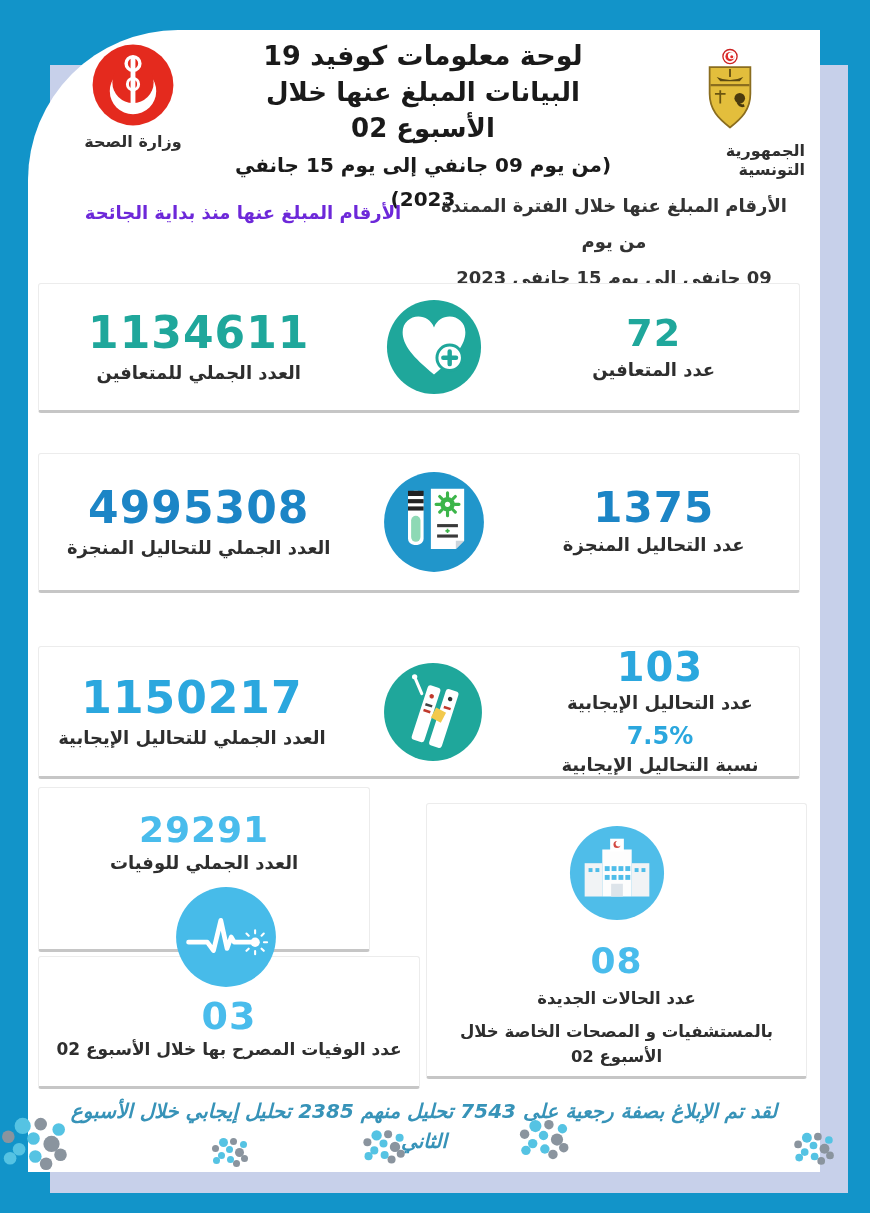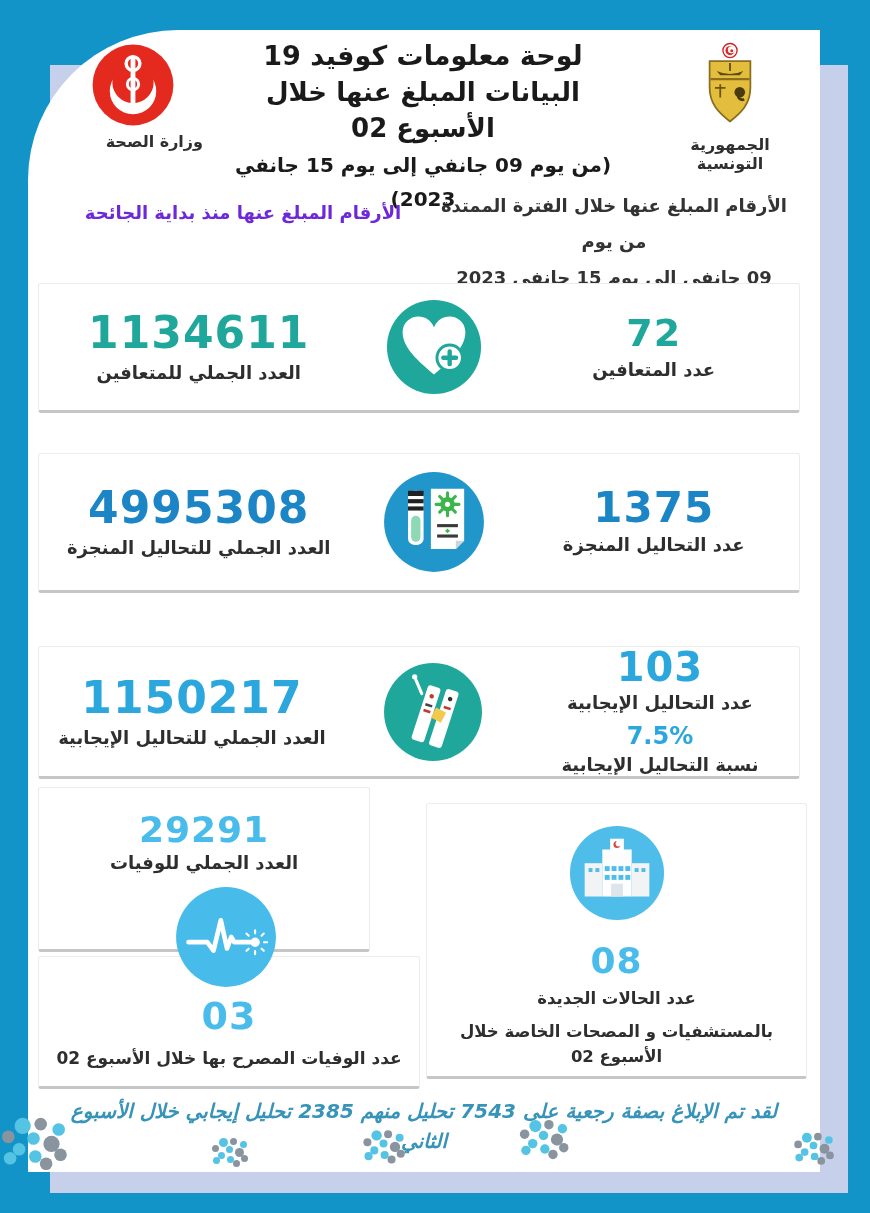--- a/index.html
+++ b/index.html
@@ -10,28 +10,28 @@
   }
   .lavender-frame{
     position:absolute;left:50px;top:65px;width:798px;height:1128px;
     background:#C7D0EA;
   }
   .sheet{
     position:absolute;left:28px;top:30px;width:792px;height:1142px;
     background:#ffffff;border-top-left-radius:150px;
   }
   
-  .moh{position:absolute;left:35px;top:12px;width:140px;text-align:right;}
+  .moh{position:absolute;left:35px;top:12px;width:140px;text-align:center;}
   .moh svg{display:block;margin:0 auto;}
   .moh-label{margin-top:4px;font-size:16px;font-weight:bold;color:#2f2f2f;}
   .title-block{position:absolute;left:185px;top:8px;width:420px;text-align:center;color:#1a1a1a;}
   .title-l1{font-size:27px;font-weight:bold;line-height:36px;}
   .title-l2{font-size:26px;font-weight:bold;line-height:36px;}
   .title-l3{font-size:20px;font-weight:bold;line-height:34px;margin-top:2px;}
-  .emblem{position:absolute;right:15px;top:10px;width:150px;text-align:center;}
+  .emblem{position:absolute;right:15px;top:16px;width:150px;}
   .emblem svg{display:block;margin:0 auto;}
   .emblem-label{margin-top:3px;font-size:16px;font-weight:bold;color:#2f2f2f;}
   
   .period-weekly{position:absolute;left:400px;top:158px;width:372px;text-align:center;
     font-size:18px;font-weight:bold;color:#333;line-height:36px;}
   .period-cumulative{position:absolute;left:30px;top:168px;width:370px;text-align:center;
     font-size:18px;font-weight:bold;color:#6d28d9;line-height:30px;}
   
   .stat-card{
     position:absolute;left:10px;width:762px;background:#fff;
@@ -54,21 +54,21 @@
     position:absolute;background:#fff;border:1px solid #ececec;
     border-bottom:3px solid #c6c6c6;border-radius:3px;box-sizing:border-box;text-align:center;
   }
   .deaths-top{left:10px;top:757px;width:332px;height:165px;}
   .deaths-bottom{left:10px;top:926px;width:382px;height:133px;}
   .hospital-card{left:398px;top:773px;width:381px;height:276px;}
   .ekg-float{position:absolute;left:146px;top:855px;width:104px;height:104px;z-index:3;}
   .deaths-total{margin-top:22px;font-size:36px;line-height:40px;}
   .deaths-total-label{font-size:18px;font-weight:bold;color:#2e2e2e;margin-top:2px;}
   .deaths-week{margin-top:38px;font-size:38px;line-height:42px;}
-  .deaths-week-label{font-size:17px;font-weight:bold;color:#2e2e2e;margin-top:11px;}
+  .deaths-week-label{font-size:17px;font-weight:bold;color:#2e2e2e;margin-top:2px;}
   .hospital-icon-wrap{margin-top:20px;}
   .hospital-week{font-size:36px;line-height:42px;margin-top:14px;}
   .hospital-label{font-size:16.5px;font-weight:bold;color:#2e2e2e;line-height:25px;margin-top:4px;}
   
   .footer-note{
     position:absolute;left:40px;top:1066px;width:712px;text-align:center;
     font-size:20px;font-weight:bold;font-style:italic;color:#3793B8;line-height:30px;
   }
   
   .virus{

